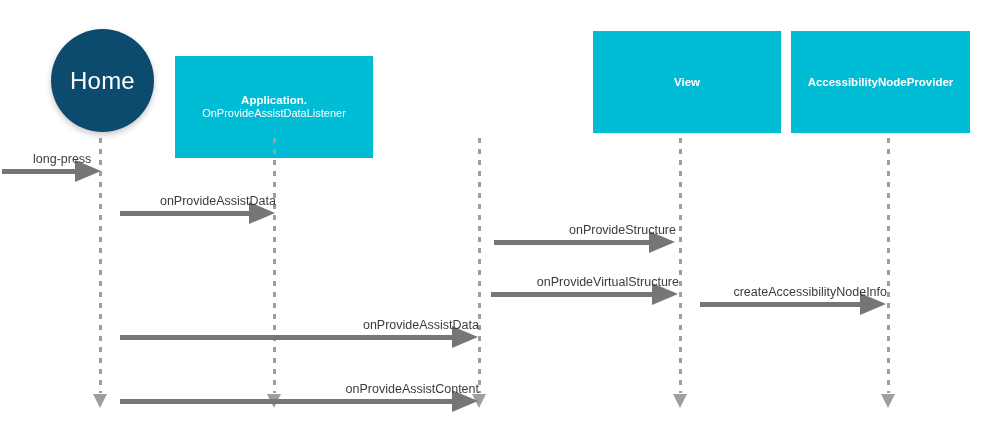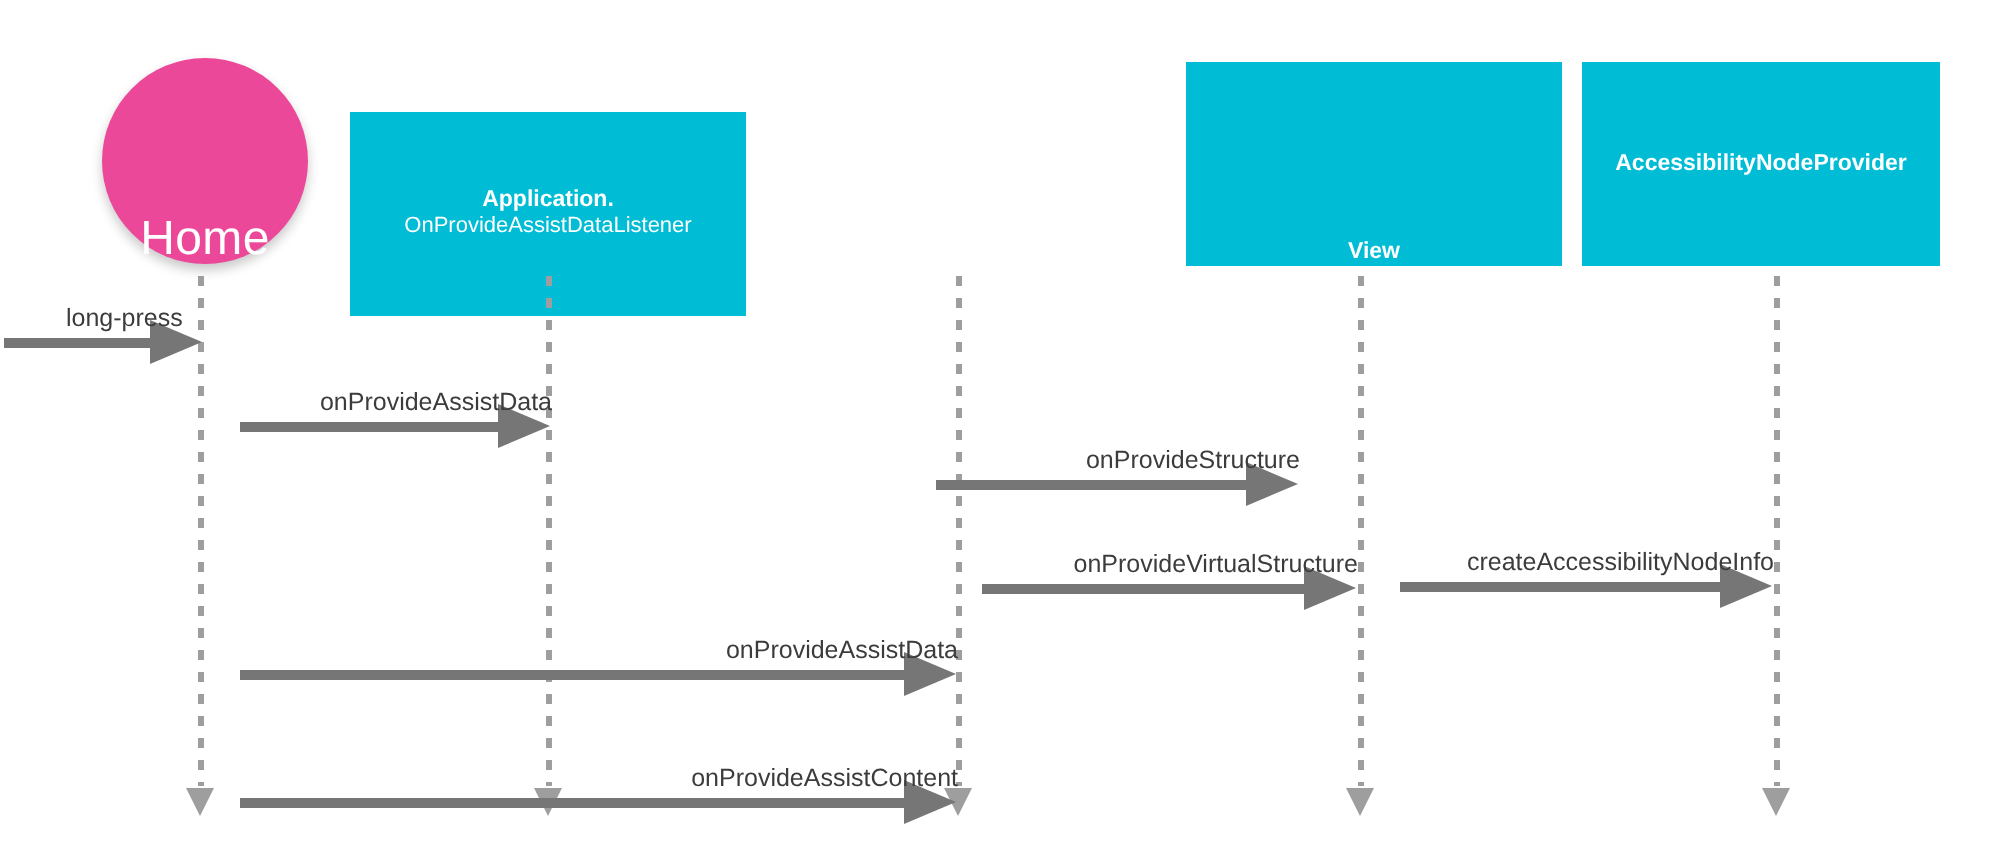--- a/index.html
+++ b/index.html
@@ -17,24 +17,24 @@
   }
 
   
   .actor-circle {
     position: absolute;
     left: 51px;
     top: 29px;
     width: 103px;
     height: 103px;
     border-radius: 50%;
-    background: #ec4899;
+    background: #0c4a6e;
     box-shadow: 0 3px 6px rgba(0,0,0,0.22);
     display: flex;
-    align-items: flex-end;
+    align-items: center;
     justify-content: center;
   }
   .actor-circle .actor-label {
     color: #ffffff;
     font-size: 24px;
     font-weight: 400;
     letter-spacing: 0.2px;
     line-height: 1;
   }
 
@@ -129,21 +129,21 @@
   </div>
 
   <div class="participant-box" style="left:175px; width:198px;margin-top:25px;">
     <div class="box-label">
       <span>Application.</span>
       <span class="sub">OnProvideAssistDataListener</span>
     </div>
   </div>
 
 
-  <div class="participant-box" style="left:593px; width:188px;align-items:flex-end;">
+  <div class="participant-box" style="left:593px; width:188px;">
     <div class="box-label">
       <span>View</span>
     </div>
   </div>
 
   <div class="participant-box" style="left:791px; width:179px;">
     <div class="box-label">
       <span>AccessibilityNodeProvider</span>
     </div>
   </div>
@@ -165,33 +165,33 @@
     <div class="head" style="left:73px;"></div>
     <span class="msg-label leftish" style="left:12px;">long-press</span>
   </div>
 
   <div class="msg" style="left:120px; top:211px; width:155px;">
     <div class="shaft" style="width:131px;"></div>
     <div class="head" style="left:129px;"></div>
     <span class="msg-label right" style="right:-1px;">onProvideAssistData</span>
   </div>
 
-  <div class="msg" style="left:468px; top:240px; width:181px;">
+  <div class="msg" style="left:494px; top:240px; width:181px;">
     <div class="shaft" style="width:157px;"></div>
     <div class="head" style="left:155px;"></div>
     <span class="msg-label right" style="right:-1px;">onProvideStructure</span>
   </div>
 
   <div class="msg" style="left:491px; top:292px; width:187px;">
     <div class="shaft" style="width:163px;"></div>
     <div class="head" style="left:161px;"></div>
     <span class="msg-label right" style="right:-1px;">onProvideVirtualStructure</span>
   </div>
 
-  <div class="msg" style="left:700px; top:291px; width:186px;">
+  <div class="msg" style="left:700px; top:302px; width:186px;">
     <div class="shaft" style="width:162px;"></div>
     <div class="head" style="left:160px;"></div>
     <span class="msg-label right" style="right:-1px;">createAccessibilityNodeInfo</span>
   </div>
 
   <div class="msg" style="left:120px; top:335px; width:358px;">
     <div class="shaft" style="width:334px;"></div>
     <div class="head" style="left:332px;"></div>
     <span class="msg-label right" style="right:-1px;">onProvideAssistData</span>
   </div>

